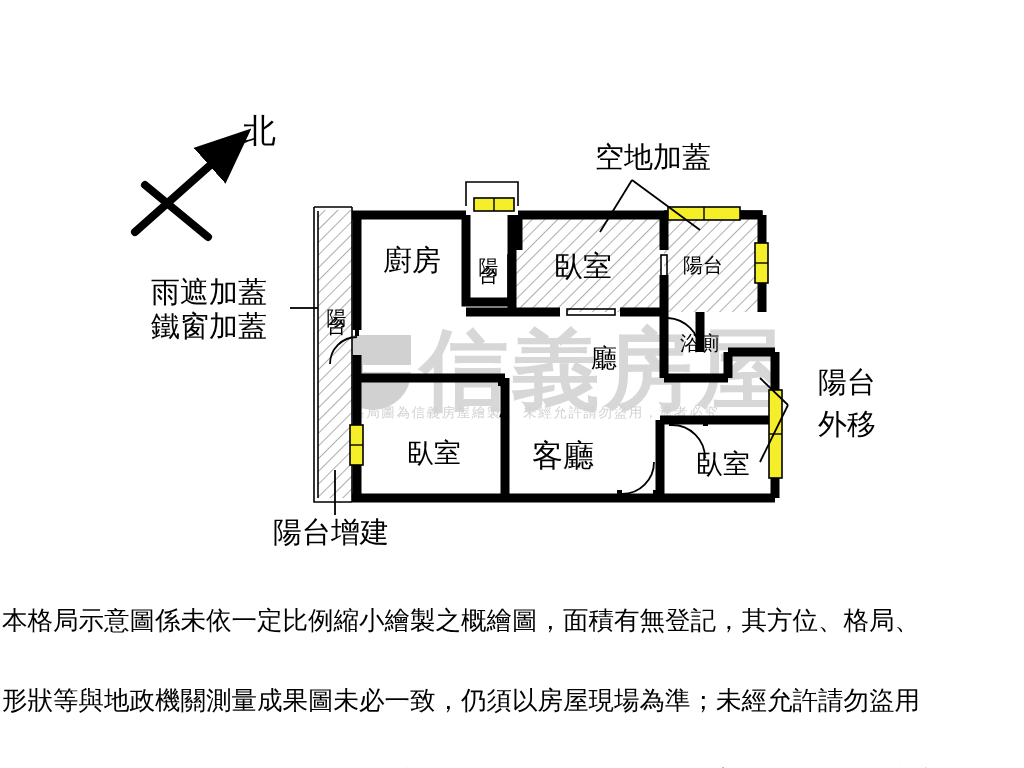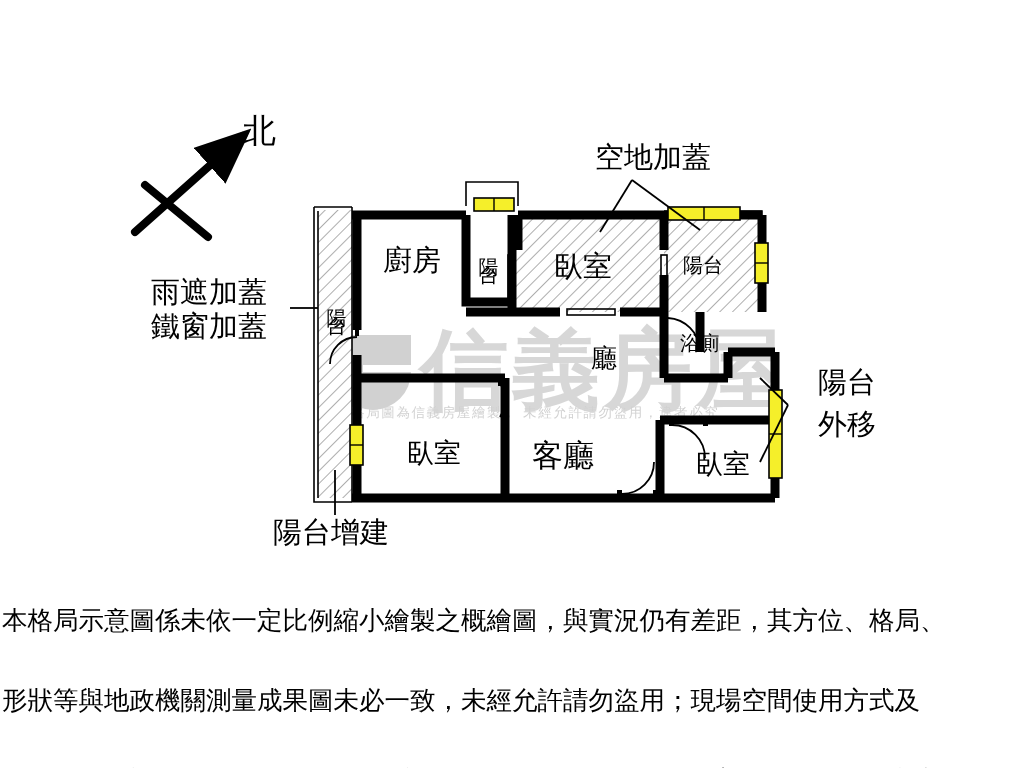--- a/index.html
+++ b/index.html
@@ -212,18 +212,18 @@
 
       <text x="434" y="462" font-size="27">臥室</text>
 
       <text x="563" y="466" font-size="31">客廳</text>
 
       <text x="723" y="473" font-size="27">臥室</text>
     </g>
   </svg>
 
   <div class="disclaimer">
-    <div>本格局示意圖係未依一定比例縮小繪製之概繪圖，與實況仍有差距，其方位、格局、</div>
-    <div>形狀等與地政機關測量成果圖未必一致，未經允許請勿盜用；現場空間使用方式及</div>
+    <div>本格局示意圖係未依一定比例縮小繪製之概繪圖，面積有無登記，其方位、格局、</div>
+    <div>形狀等與地政機關測量成果圖未必一致，仍須以房屋現場為準；未經允許請勿盜用</div>
     <div>面積有無登記(如：露台、陽台等)，請洽業務人員。本圖為信義房屋繪製，盜用必究。</div>
   </div>
 
 </div>
 
 </body></html>

